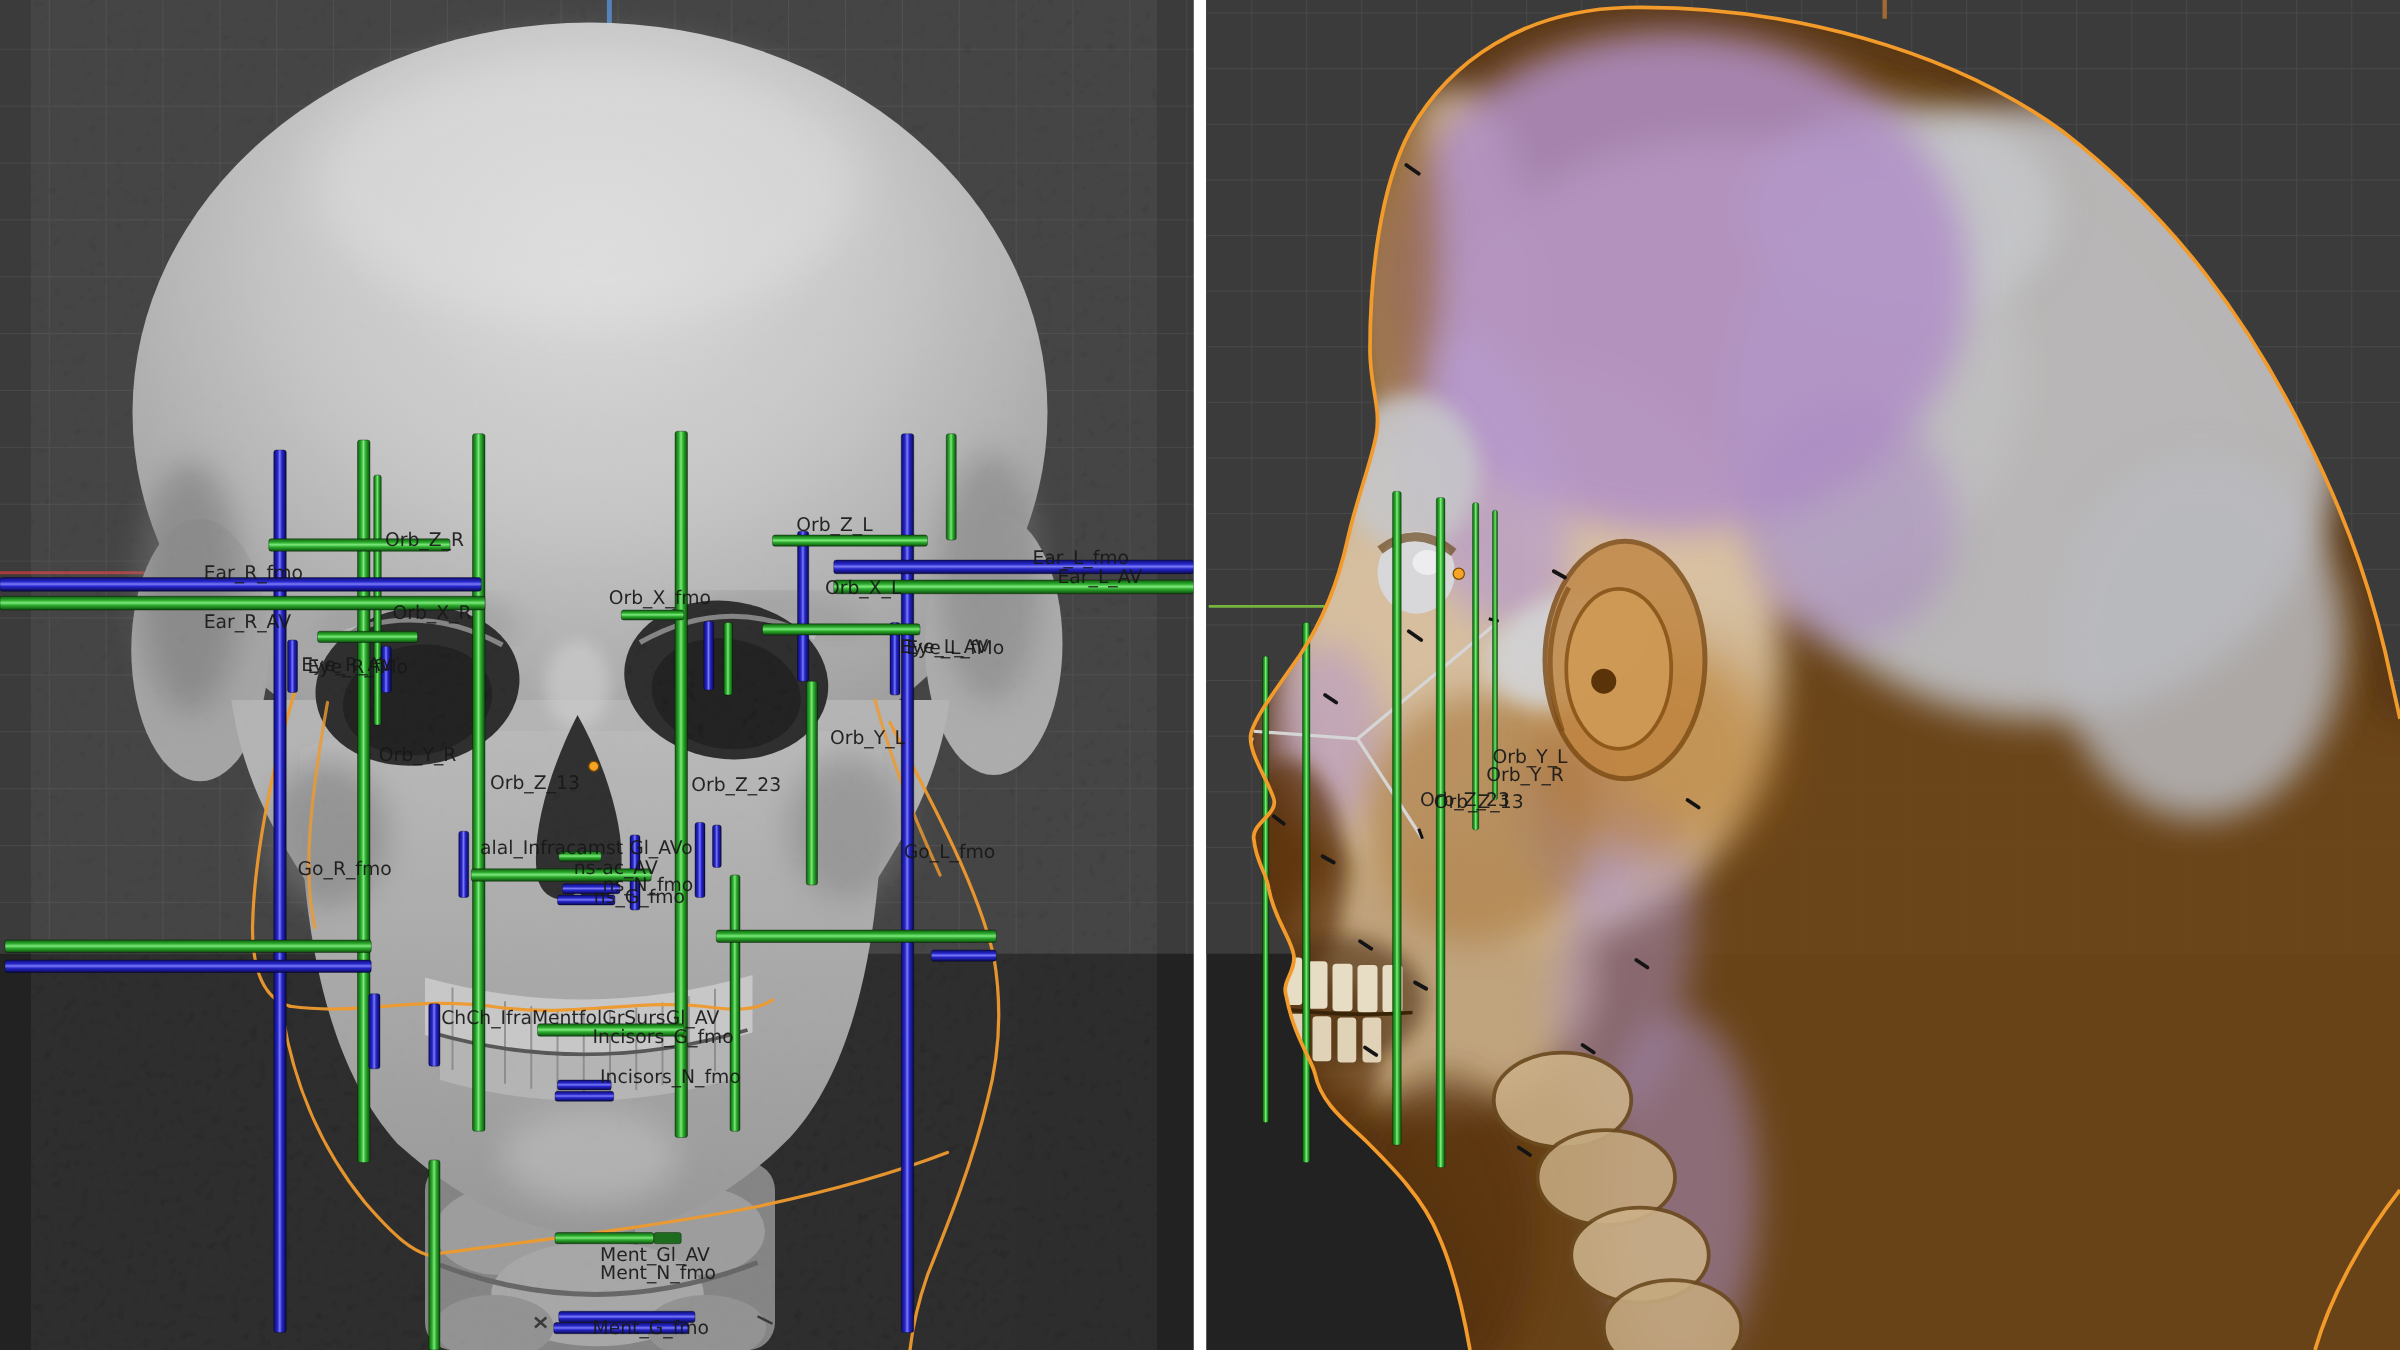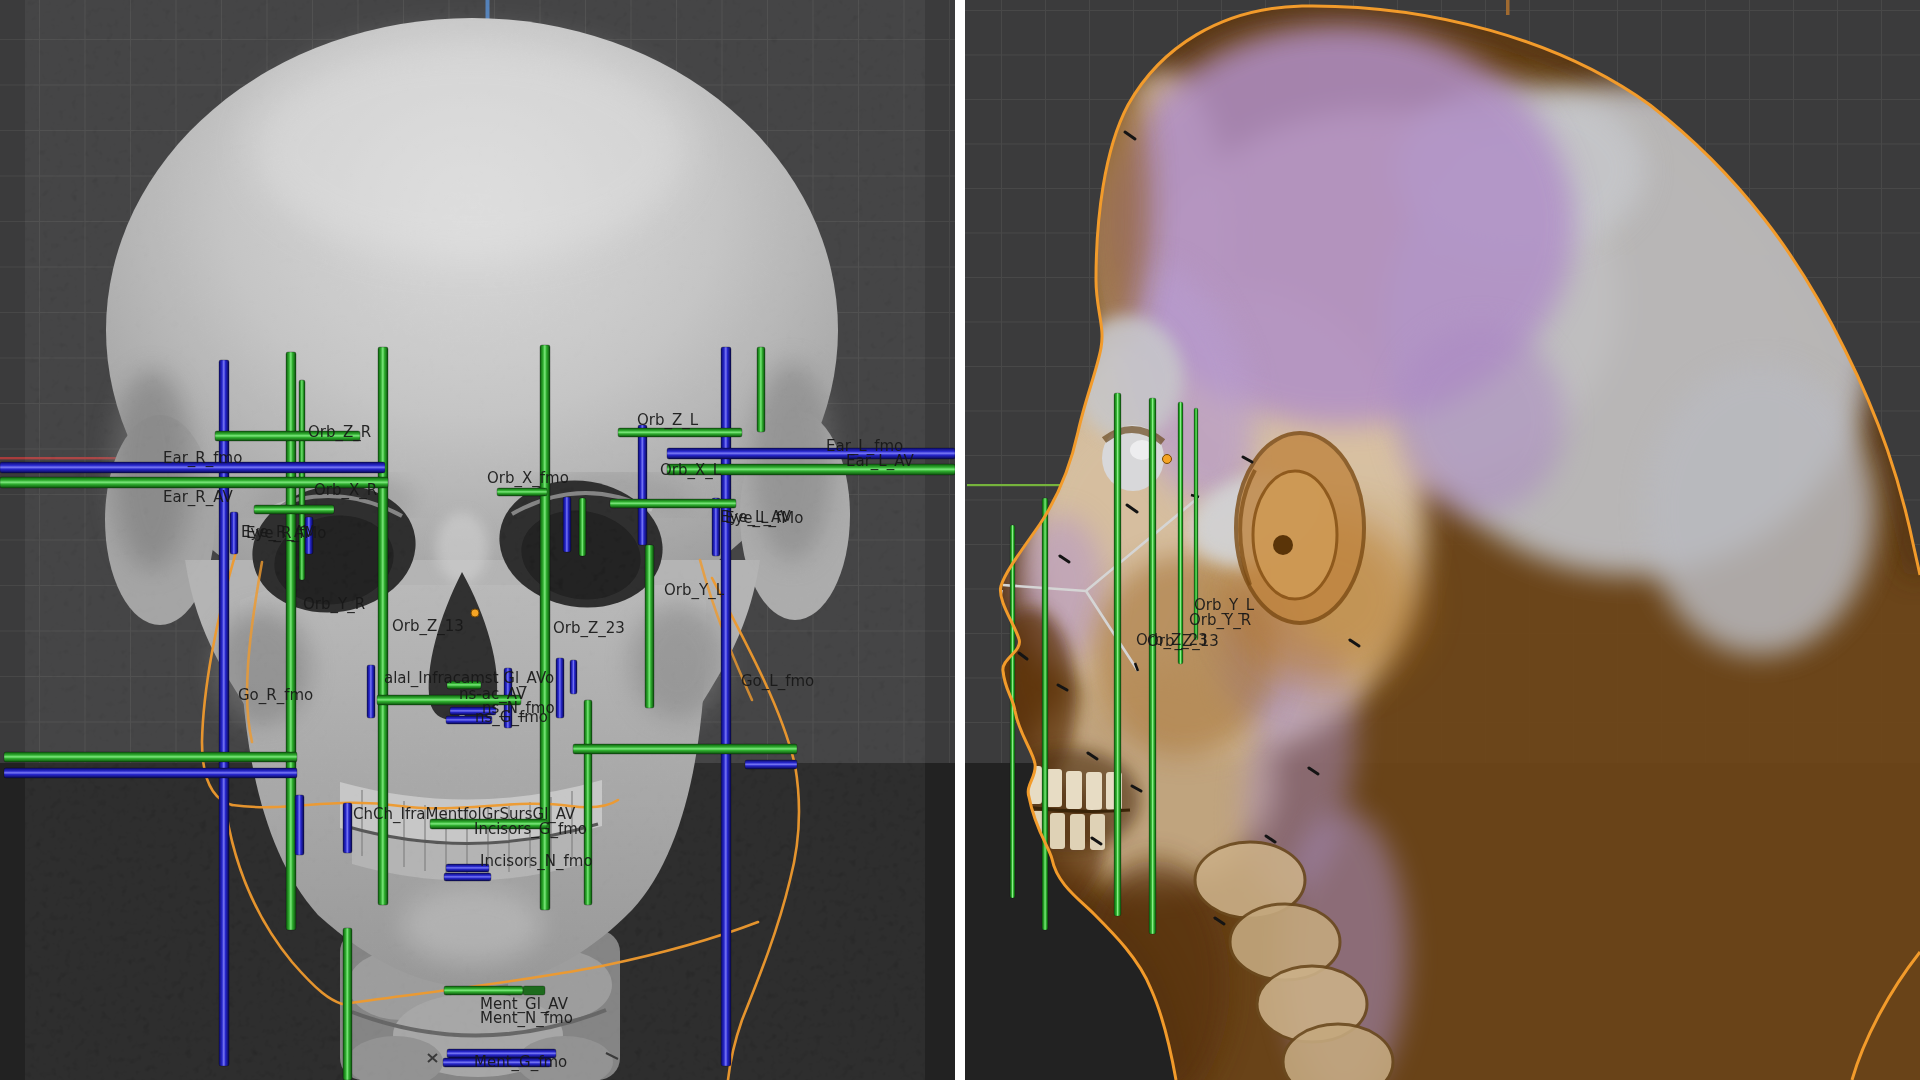--- a/index.html
+++ b/index.html
@@ -229,21 +229,21 @@
         <div class="lm-label" style="left: 725px; top: 510px;">Eye_L_fMo</div>
         <div class="lm-label" style="left: 303px; top: 596px;">Orb_Y_R</div>
         <div class="lm-label" style="left: 664px; top: 582px;">Orb_Y_L</div>
         <div class="lm-label" style="left: 392px; top: 618px;">Orb_Z_13</div>
         <div class="lm-label" style="left: 553px; top: 620px;">Orb_Z_23</div>
         <div class="lm-label" style="left: 384px; top: 670px;">alal_Infracamst Gl_AVo</div>
         <div class="lm-label" style="left: 459px; top: 686px;">ns-ac_AV</div>
         <div class="lm-label" style="left: 482px; top: 700px;">ns_N_fmo</div>
         <div class="lm-label" style="left: 475px; top: 709px;">ns_G_fmo</div>
         <div class="lm-label" style="left: 238px; top: 687px;">Go_R_fmo</div>
-        <div class="lm-label" style="left: 741px; top: 673px; text-align: right;">Go_L_fmo</div>
+        <div class="lm-label" style="left: 723px; top: 673px; text-align: right;">Go_L_fmo</div>
         <div class="lm-label" style="left: 353px; top: 806px; text-align: center;">ChCh_IfraMentfolGrSursGl_AV</div>
         <div class="lm-label" style="left: 480px; top: 853px; text-align: center;">Incisors_N_fmo</div>
         <div class="lm-label" style="left: 474px; top: 821px;">Incisors_G_fmo</div>
         <div class="lm-label" style="left: 480px; top: 996px;">Ment_Gl_AV</div>
         <div class="lm-label" style="left: 480px; top: 1010px;">Ment_N_fmo</div>
         <div class="lm-label" style="left: 474px; top: 1054px;">Ment_G_fmo</div>
       </div>
   </div>
 
   <div class="divider"></div>

